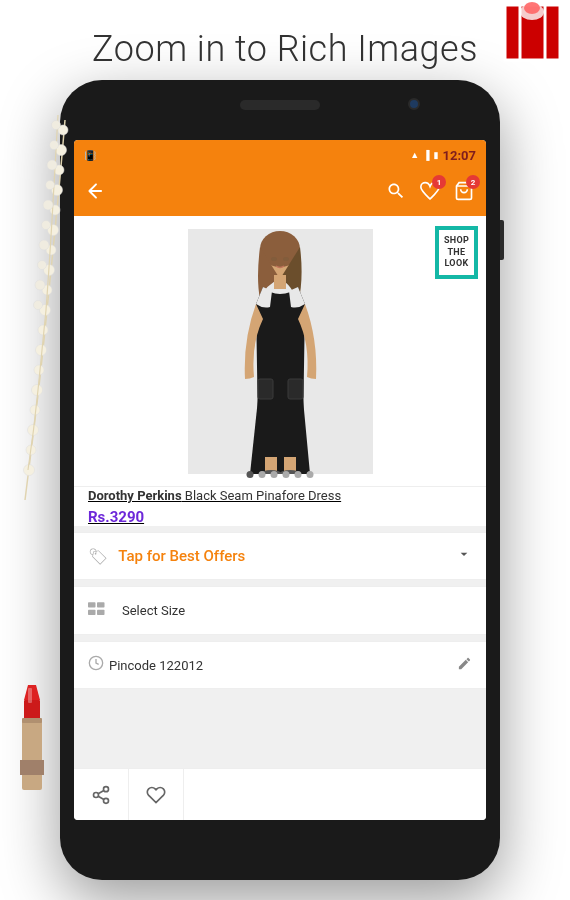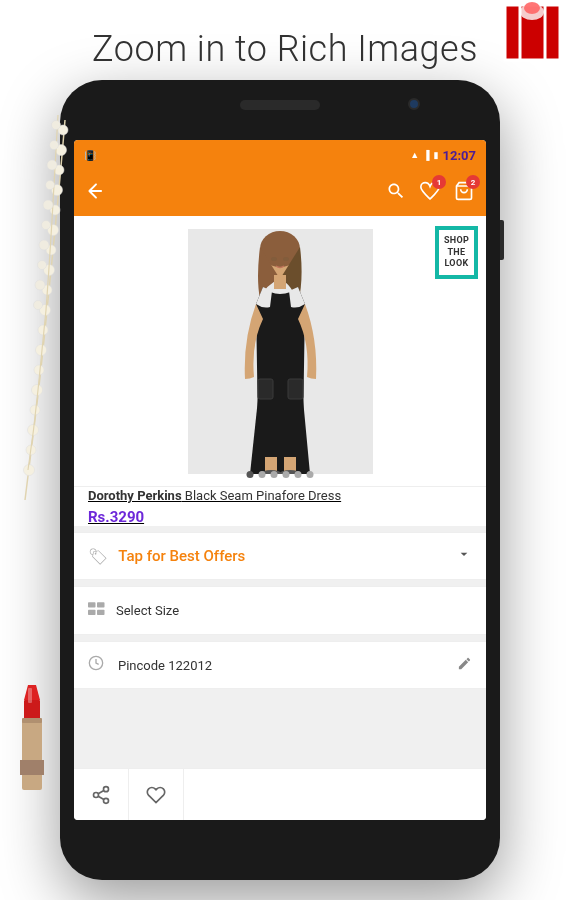--- a/index.html
+++ b/index.html
@@ -108,21 +108,21 @@
 
     .status-icons {
       display: flex;
       align-items: center;
       gap: 4px;
     }
 
     .status-time {
       font-size: 13px;
       font-weight: bold;
-      color: #4c1d95;
+      color: #7f1d1d;
     }
 
     .status-icon-item {
       color: white;
       font-size: 10px;
     }
 
     
     .nav-bar {
       height: 46px;
@@ -288,21 +288,21 @@
       font-size: 16px;
     }
 
     
     .select-size-section {
       background: #fff;
       margin-top: 6px;
       padding: 14px;
       display: flex;
       align-items: center;
-      gap: 10px;
+      gap: 16px;
       border-top: 1px solid #eee;
       border-bottom: 1px solid #eee;
       cursor: pointer;
     }
 
     .size-icon {
       color: #aaa;
       font-size: 16px;
     }
 
@@ -319,21 +319,21 @@
       display: flex;
       align-items: center;
       justify-content: space-between;
       border-top: 1px solid #eee;
       border-bottom: 1px solid #eee;
     }
 
     .pincode-left {
       display: flex;
       align-items: center;
-      gap: 14px;
+      gap: 5px;
     }
 
     .pin-icon {
       color: #aaa;
       font-size: 15px;
     }
 
     .pin-text {
       font-size: 13px;
       color: #333;

